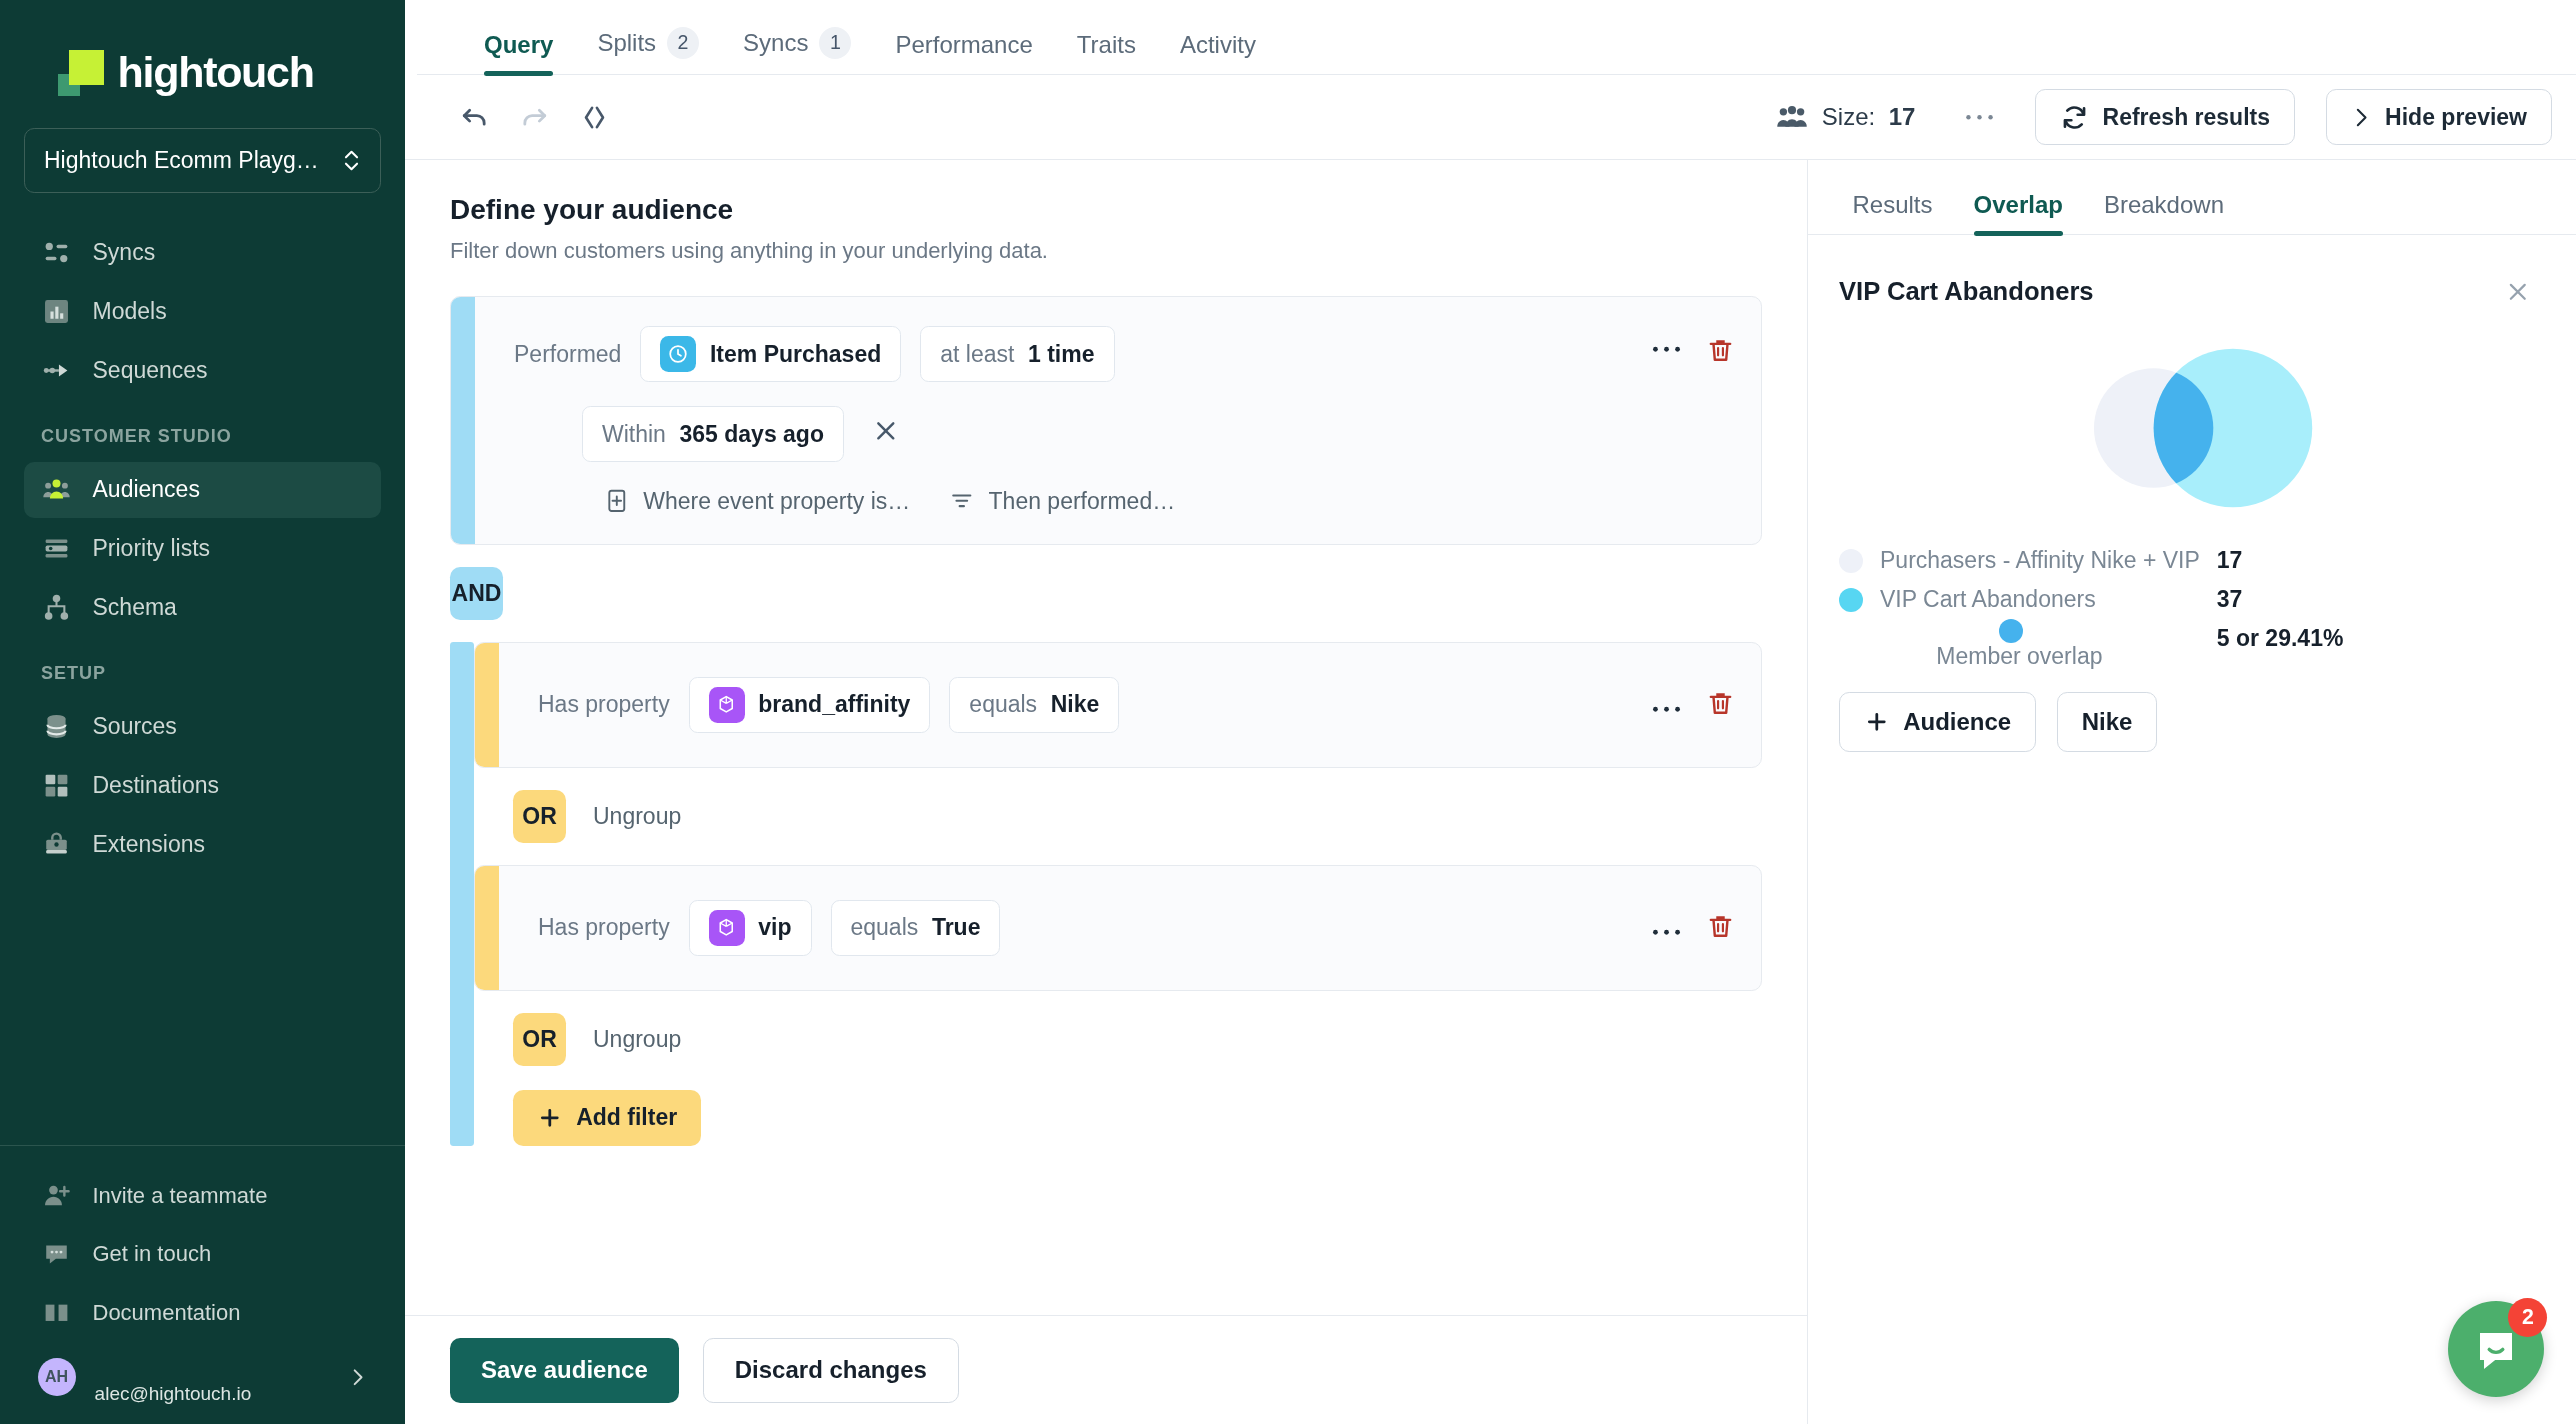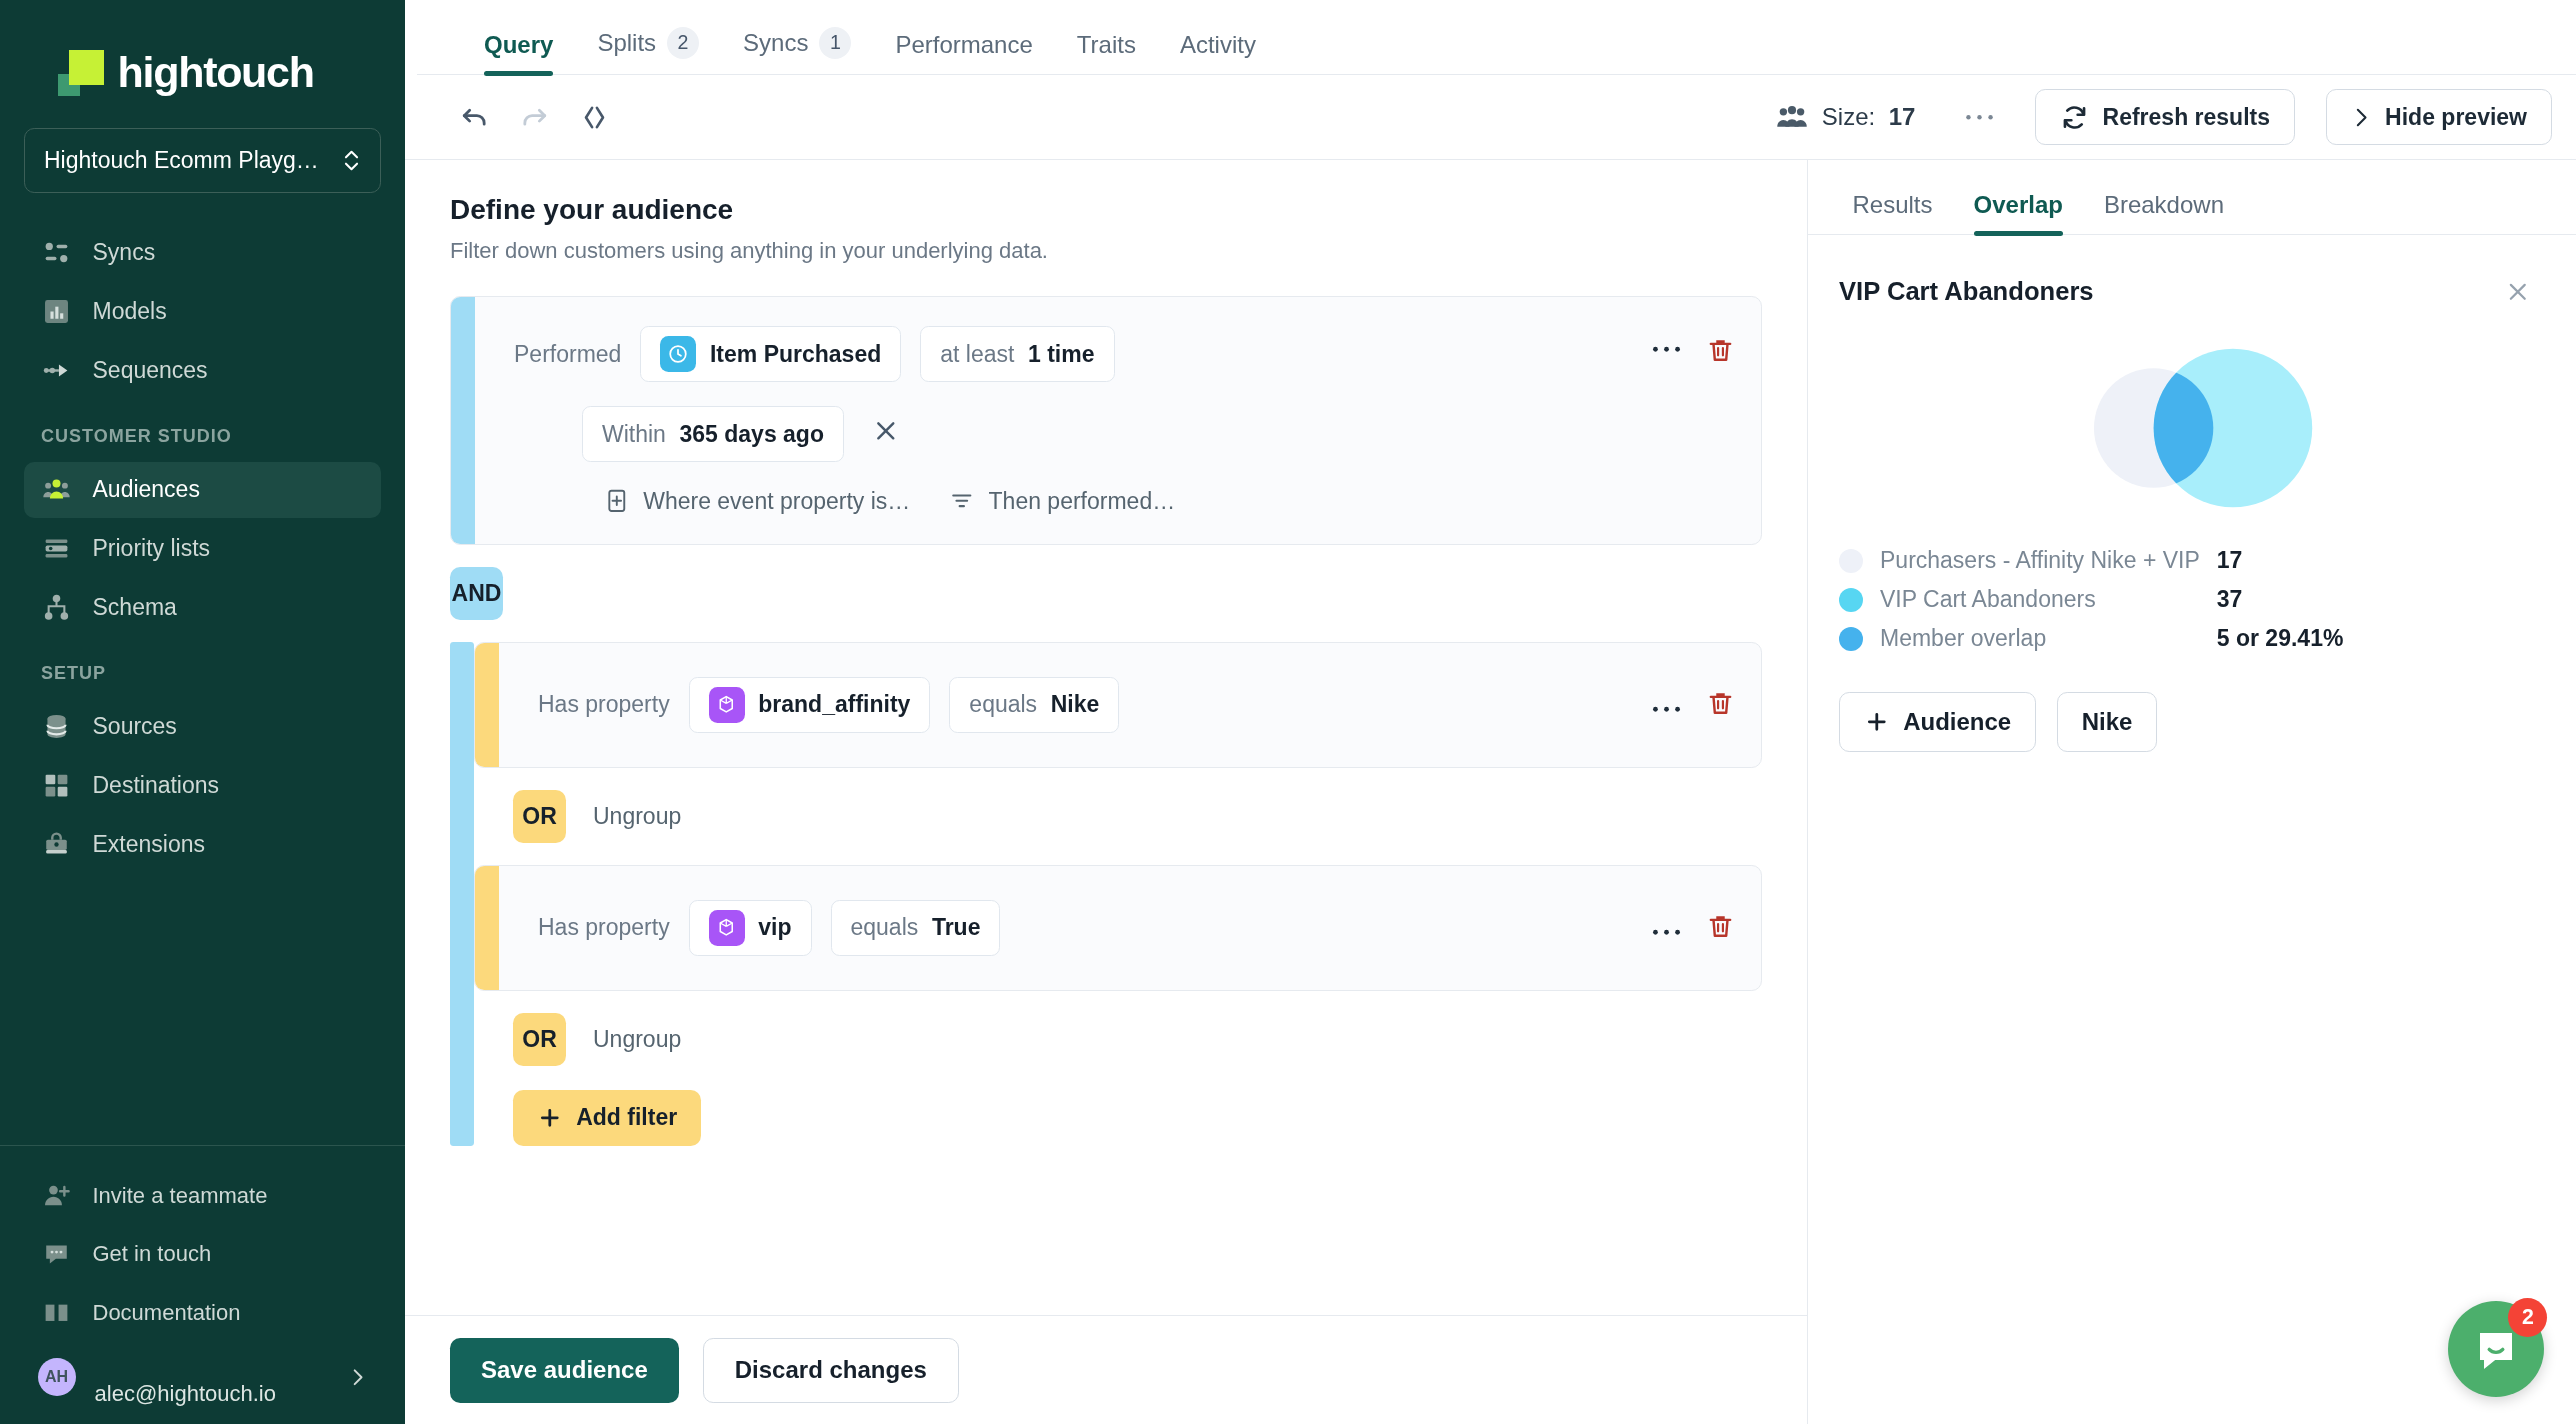--- a/index.html
+++ b/index.html
@@ -73,21 +73,21 @@
     background: #c4b5fd; color: #40545f;
     font-size: 16px; font-weight: 700;
     display: flex; align-items: center; justify-content: center;
     flex-shrink: 0;
   }
   .user-row {
     display: flex; align-items: center; gap: 19px;
     height: 67px; margin: 0 24px 13.6px 24px; padding: 0 13.6px;
     cursor: pointer; border-radius: 10.2px;
   }
-  .user-email { color: #dde6e3; font-size: 22px; flex: 1; margin-top: 35px; }
+  .user-email { color: #dde6e3; font-size: 19px; flex: 1; margin-top: 35px; }
 
   
   .main { flex: 1; display: flex; flex-direction: column; min-width: 0; background: #ffffff; }
 
   .tabbar {
     height: 75px; display: flex; align-items: flex-end;
     padding-left: 45px; gap: 0;
     border-bottom: 1.7px solid #e6eaef;
     flex-shrink: 0;
     margin-left: 12px;
@@ -782,21 +782,21 @@
             </div>
 
             <div class="legend-row" style="padding-right:17px;">
               <span class="dot" style="background:#57d6f2"></span>
               <span class="legend-name">VIP Cart Abandoners</span>
             </div>
             <div class="legend-row">
               <span class="legend-val">37</span>
             </div>
 
-            <div class="legend-row" style="padding-right:17px;">
+            <div class="legend-row" style="padding-right:17px;flex-direction:column;">
               <span class="dot" style="background:#45b2ed"></span>
               <span class="legend-name">Member overlap</span>
             </div>
             <div class="legend-row">
               <span class="legend-val">5 or 29.41%</span>
             </div>
           </div>
 
           <div class="pbtns">
             <div class="pbtn">

